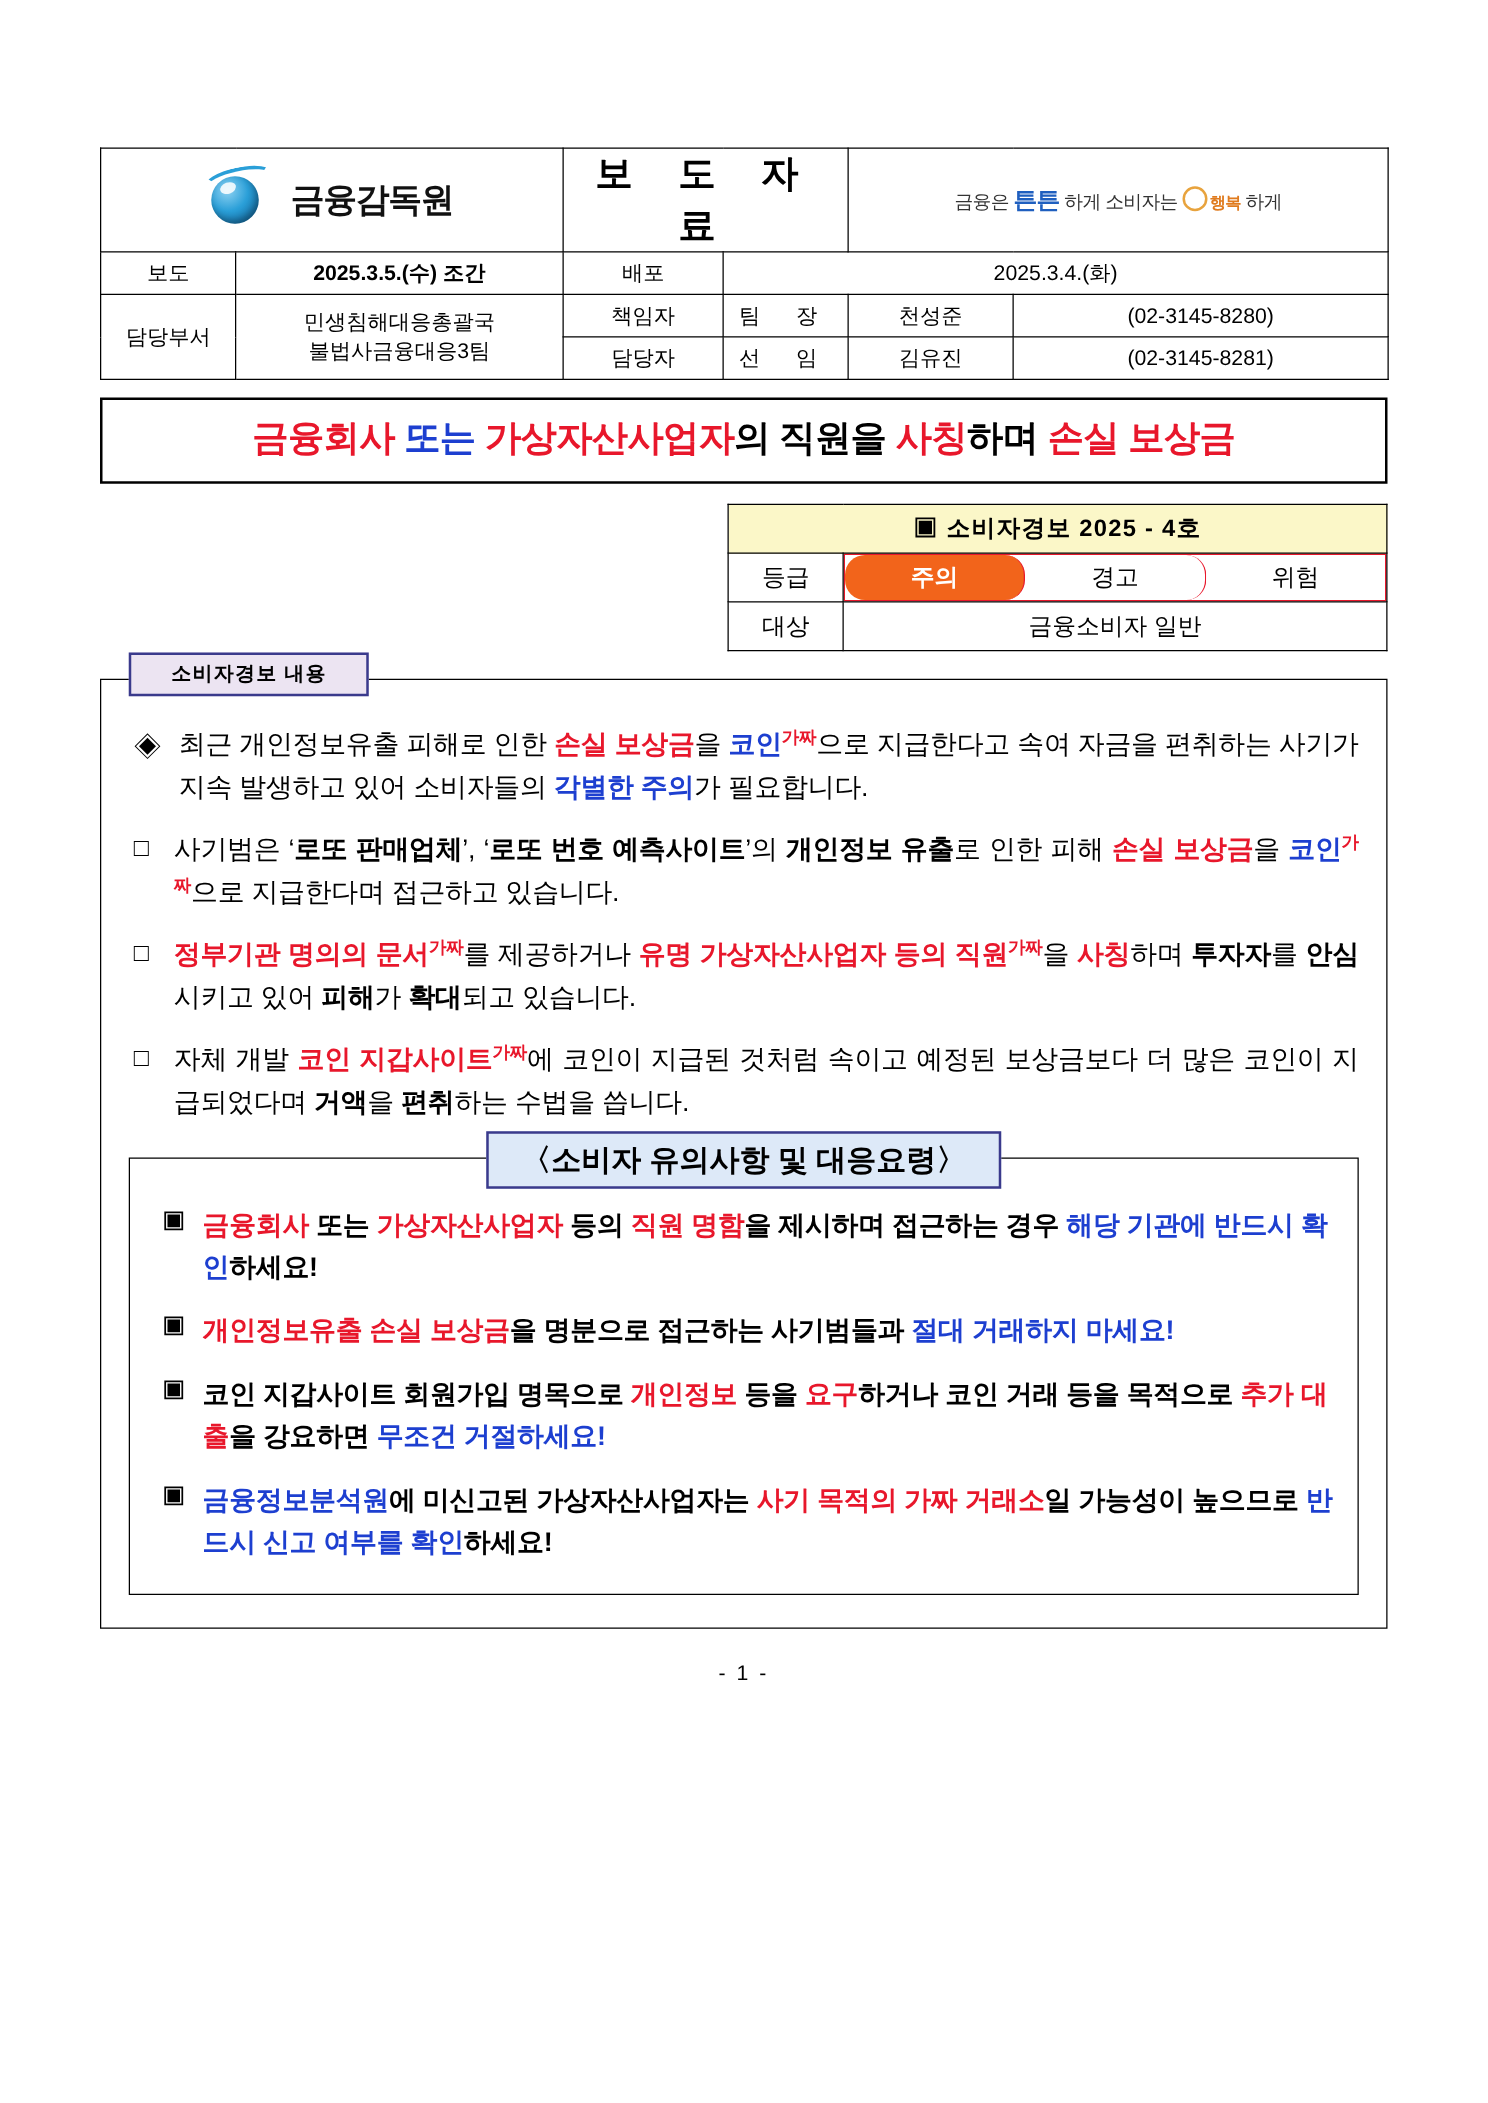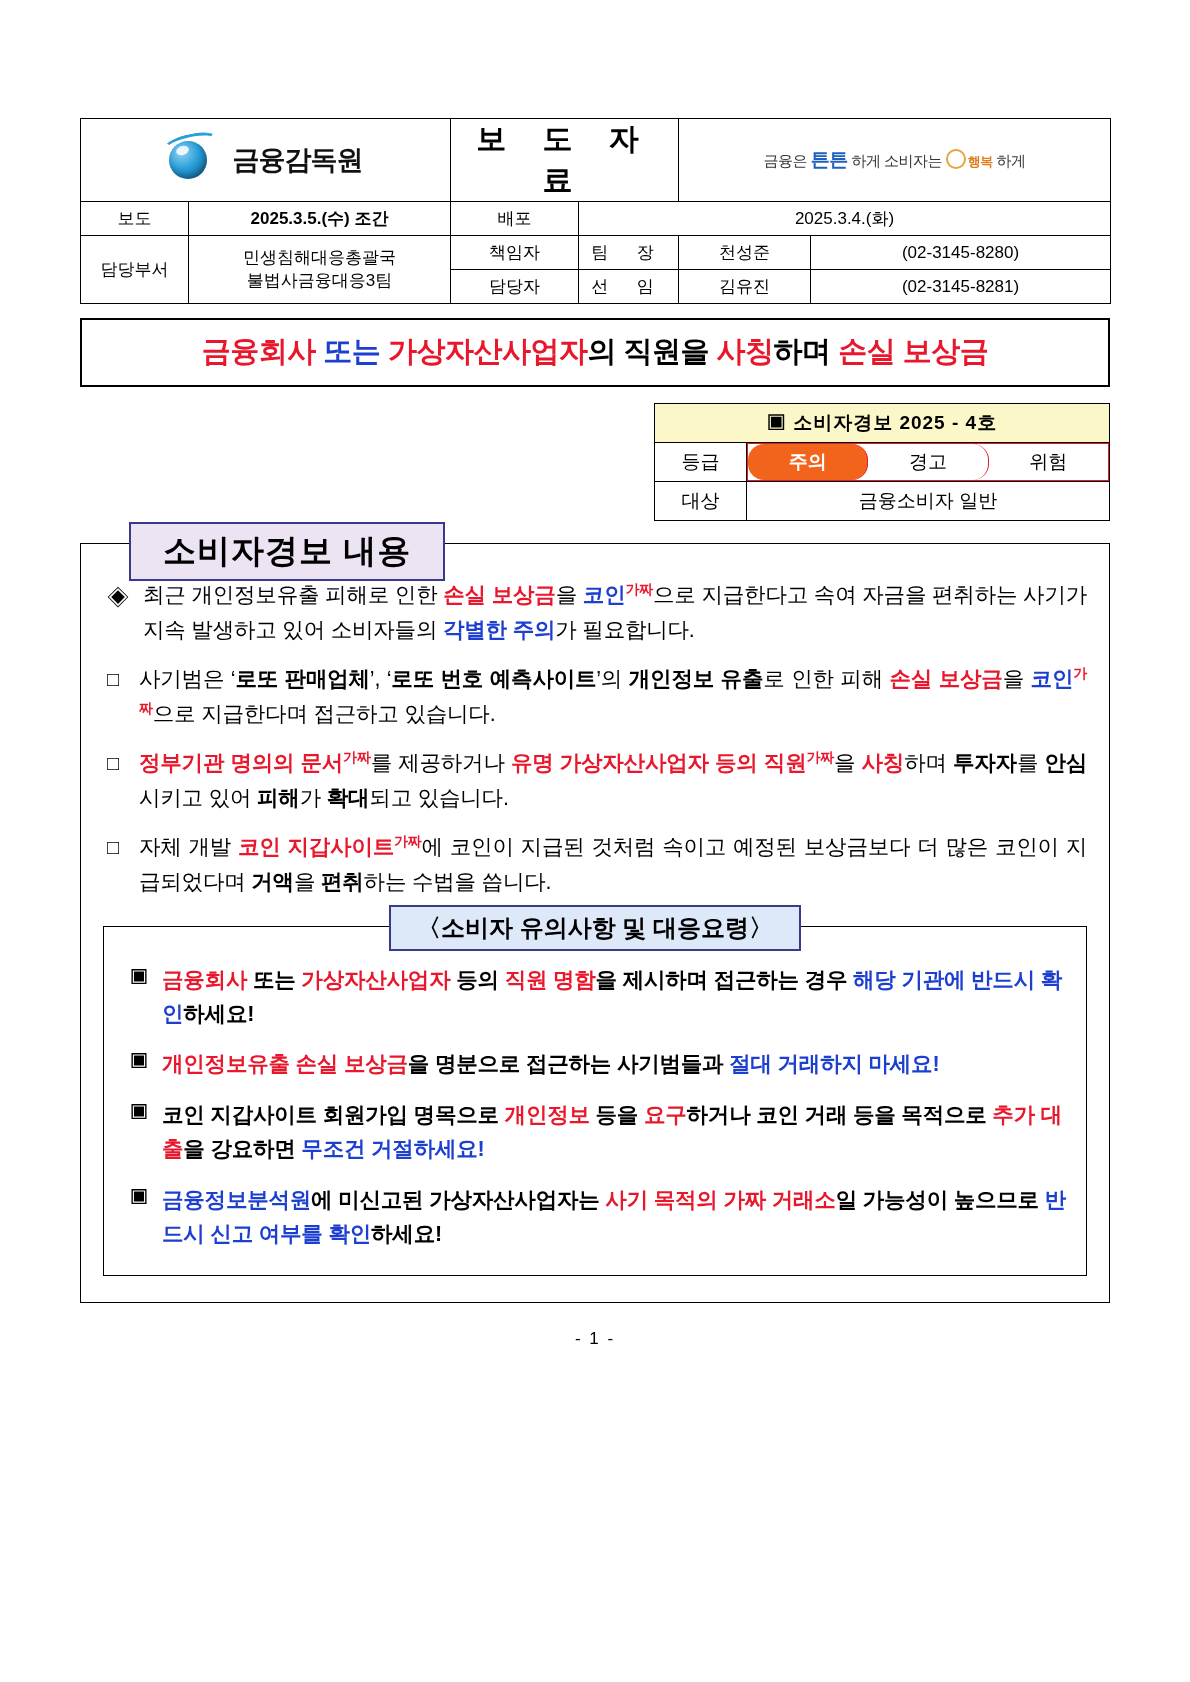--- a/index.html
+++ b/index.html
@@ -137,21 +137,21 @@
 
   
   .alert-wrap {
     margin-top: 16px;
     display: flex;
     justify-content: flex-end;
   }
   table.alert {
     border-collapse: collapse;
     table-layout: fixed;
-    width: 456px;
+    width: 528px;
   }
   table.alert td {
     border: 1px solid #000;
     text-align: center;
     vertical-align: middle;
     height: 36px;
     font-size: 19px;
   }
   td.alert-title {
     background: #fbf7c8;
@@ -187,25 +187,25 @@
   
   .content-box {
     margin-top: 22px;
     border: 1px solid #000;
     padding: 34px 22px 26px 22px;
     position: relative;
   }
   .section-tab {
     position: absolute;
     top: -22px;
-    left: 48px;
+    left: 22px;
     background: #ece4f2;
     border: 2px solid #3a3a8c;
     padding: 5px 32px;
-    font-size: 33px;
+    font-size: 16px;
     font-weight: bold;
     letter-spacing: 1px;
   }
 
   .para {
     font-size: 21.5px;
     line-height: 1.62;
     letter-spacing: -0.2px;
     margin-bottom: 14px;
     text-align: justify;

